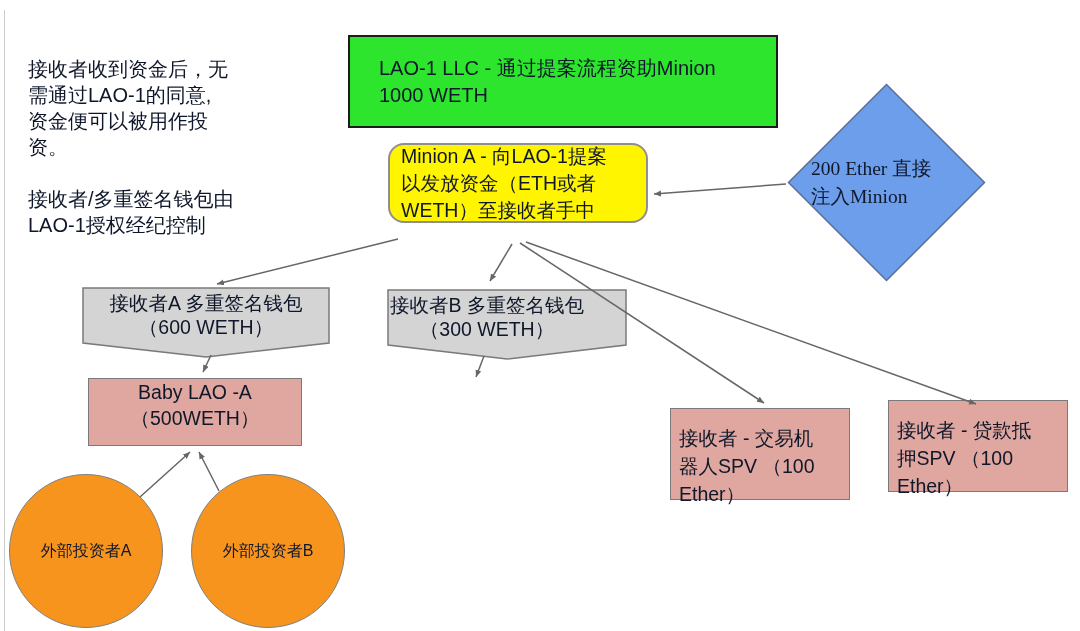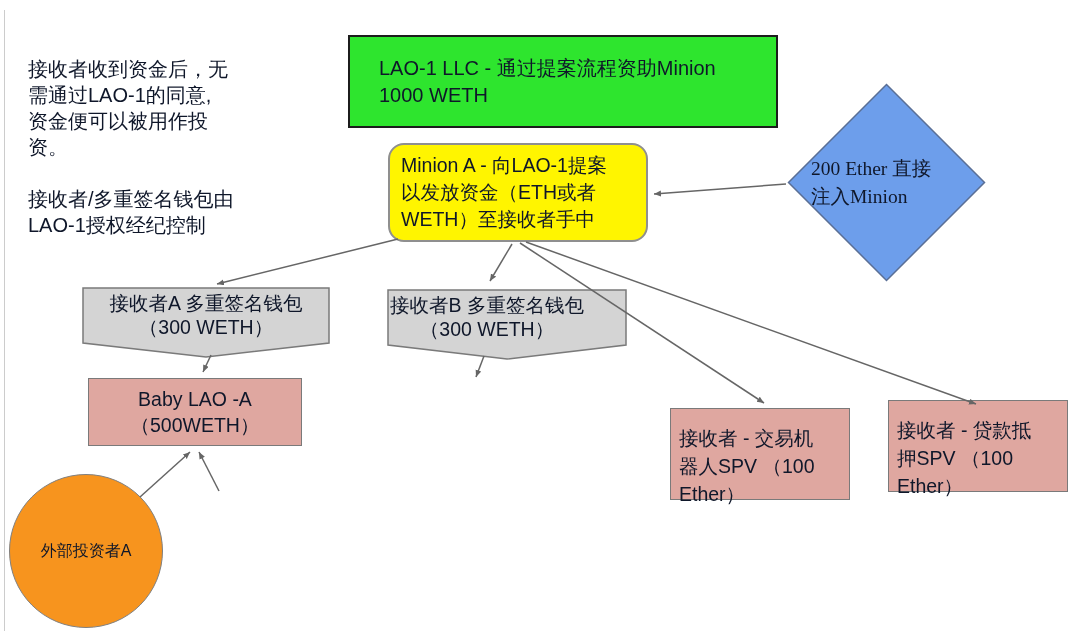--- a/index.html
+++ b/index.html
@@ -9,36 +9,36 @@
   }
   .txt{white-space:pre-line;}
   .node{position:absolute;box-sizing:border-box;}
   
   .note{left:28px;top:56px;width:330px;font-size:20px;line-height:26px;}
   
   .green{left:348px;top:35px;width:430px;height:93px;background:#2ee52e;
     border:2px solid #1c1c1c;display:flex;align-items:center;padding-left:29px;
     font-size:20px;line-height:27px;}
   
-  .yellow{left:388px;top:143px;width:260px;height:99px;background:#fff500;
+  .yellow{left:388px;top:143px;width:260px;height:80px;background:#fff500;
     border:2px solid #8f8f8f;border-radius:16px;display:flex;align-items:center;
     padding-left:11px;font-size:19.5px;line-height:27px;}
   
   .diamond-wrap{left:787px;top:83px;width:199px;height:199px;font-family:Liberation Serif, serif;}
   .diamond-poly{fill:#6d9eeb;stroke:#5a6f96;stroke-width:1.5;}
   .diamond-label{position:absolute;left:24px;top:72px;width:160px;
     font-size:19.5px;line-height:28px;}
   
   .banner-wrap{width:248px;height:72px;}
   .gray-poly{fill:#d4d4d4;stroke:#7a7a7a;stroke-width:1.5;}
   .banner-label{position:absolute;left:0;right:0;top:4px;text-align:center;
     font-size:19.5px;line-height:24px;}
   
   .pink{background:#dfa7a0;border:1.5px solid #7a7a7a;}
-  .pink-center{display:flex;align-items:center;justify-content:center;
+  .pink-center{display:flex;justify-content:center;
     text-align:center;}
   .babyA{left:88px;top:378px;width:214px;height:68px;font-size:19.5px;line-height:26px;}
   .babyB{left:370px;top:382px;width:218px;height:90px;font-size:19.5px;line-height:27px;}
   .spv{padding:15px 8px;font-size:19.5px;line-height:28px;}
   .spvTrading{left:670px;top:408px;width:180px;height:92px;}
   .spvLoan{left:888px;top:400px;width:180px;height:92px;}
   
   .circle{width:154px;height:154px;border-radius:50%;background:#f7941e;
     border:1.5px solid #808080;display:flex;align-items:center;justify-content:center;
     font-size:16px;}
@@ -82,21 +82,21 @@
     </svg>
     <div class="diamond-label txt">200 Ether 直接
 注入Minion</div>
   </div>
 
   <div class="node banner-wrap" style="left:82px;top:287px;">
     <svg width="248" height="72">
       <polygon class="gray-poly" points="1,1 247,1 247,56 124,70 1,56"></polygon>
     </svg>
     <div class="banner-label txt">接收者A 多重签名钱包
-（300 WETH）</div>
+（600 WETH）</div>
   </div>
 
   <div class="node banner-wrap" style="left:367px;top:289px;width:240px;padding-left:20px;">
     <svg width="240" height="72">
       <polygon class="gray-poly" points="1,1 239,1 239,56 120,70 1,56"></polygon>
     </svg>
     <div class="banner-label txt">接收者B 多重签名钱包
 （300 WETH）</div>
   </div>
 
@@ -114,20 +114,23 @@
 
   <div class="node pink spv spvLoan">
     <div class="txt">接收者 - 贷款抵
 押SPV （100
 Ether）</div>
   </div>
 
   <div class="node circle invA">
     <div class="txt">外部投资者A</div>
   </div>
+  <div class="node circle invB">
+    <div class="txt">外部投资者B</div>
+  </div>
 
   <svg id="arrows">
     <defs>
       <marker id="arw" markerWidth="8" markerHeight="8" refX="7" refY="3" orient="auto" markerUnits="userSpaceOnUse">
         <path d="M0,0 L7,3 L0,6 Z" fill="#666666"></path>
       </marker>
     </defs>
     <line x1="786" y1="184" x2="654" y2="194" marker-end="url(#arw)"></line>
     <line x1="398" y1="239" x2="217" y2="284" marker-end="url(#arw)"></line>
     <line x1="512" y1="244" x2="490" y2="281" marker-end="url(#arw)"></line>

